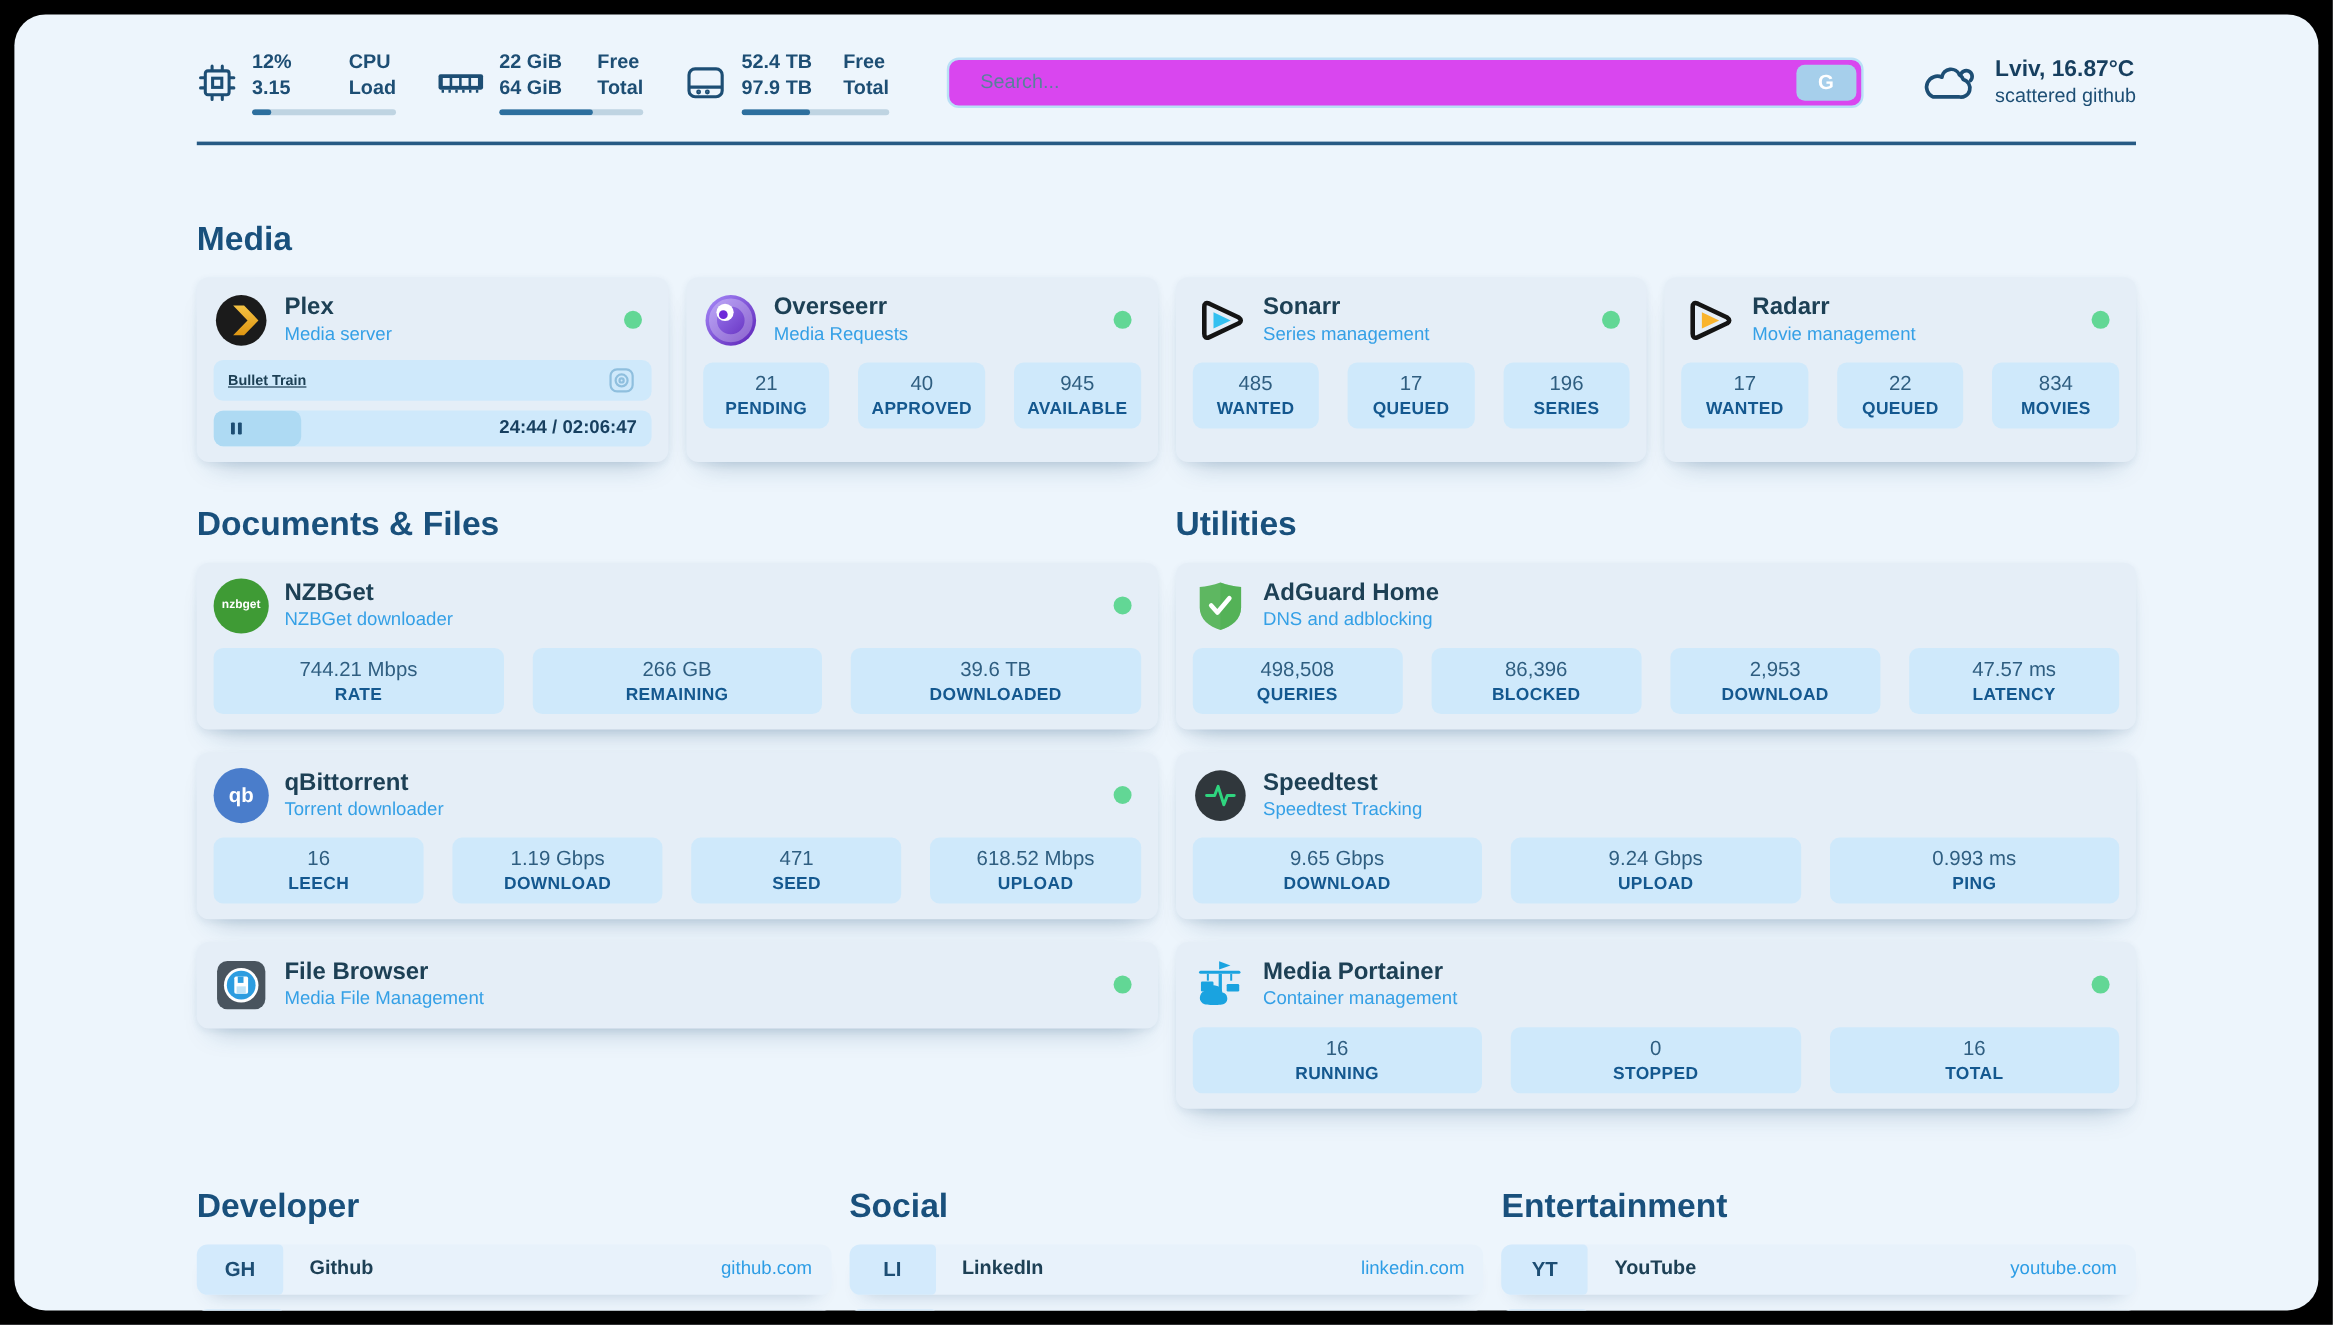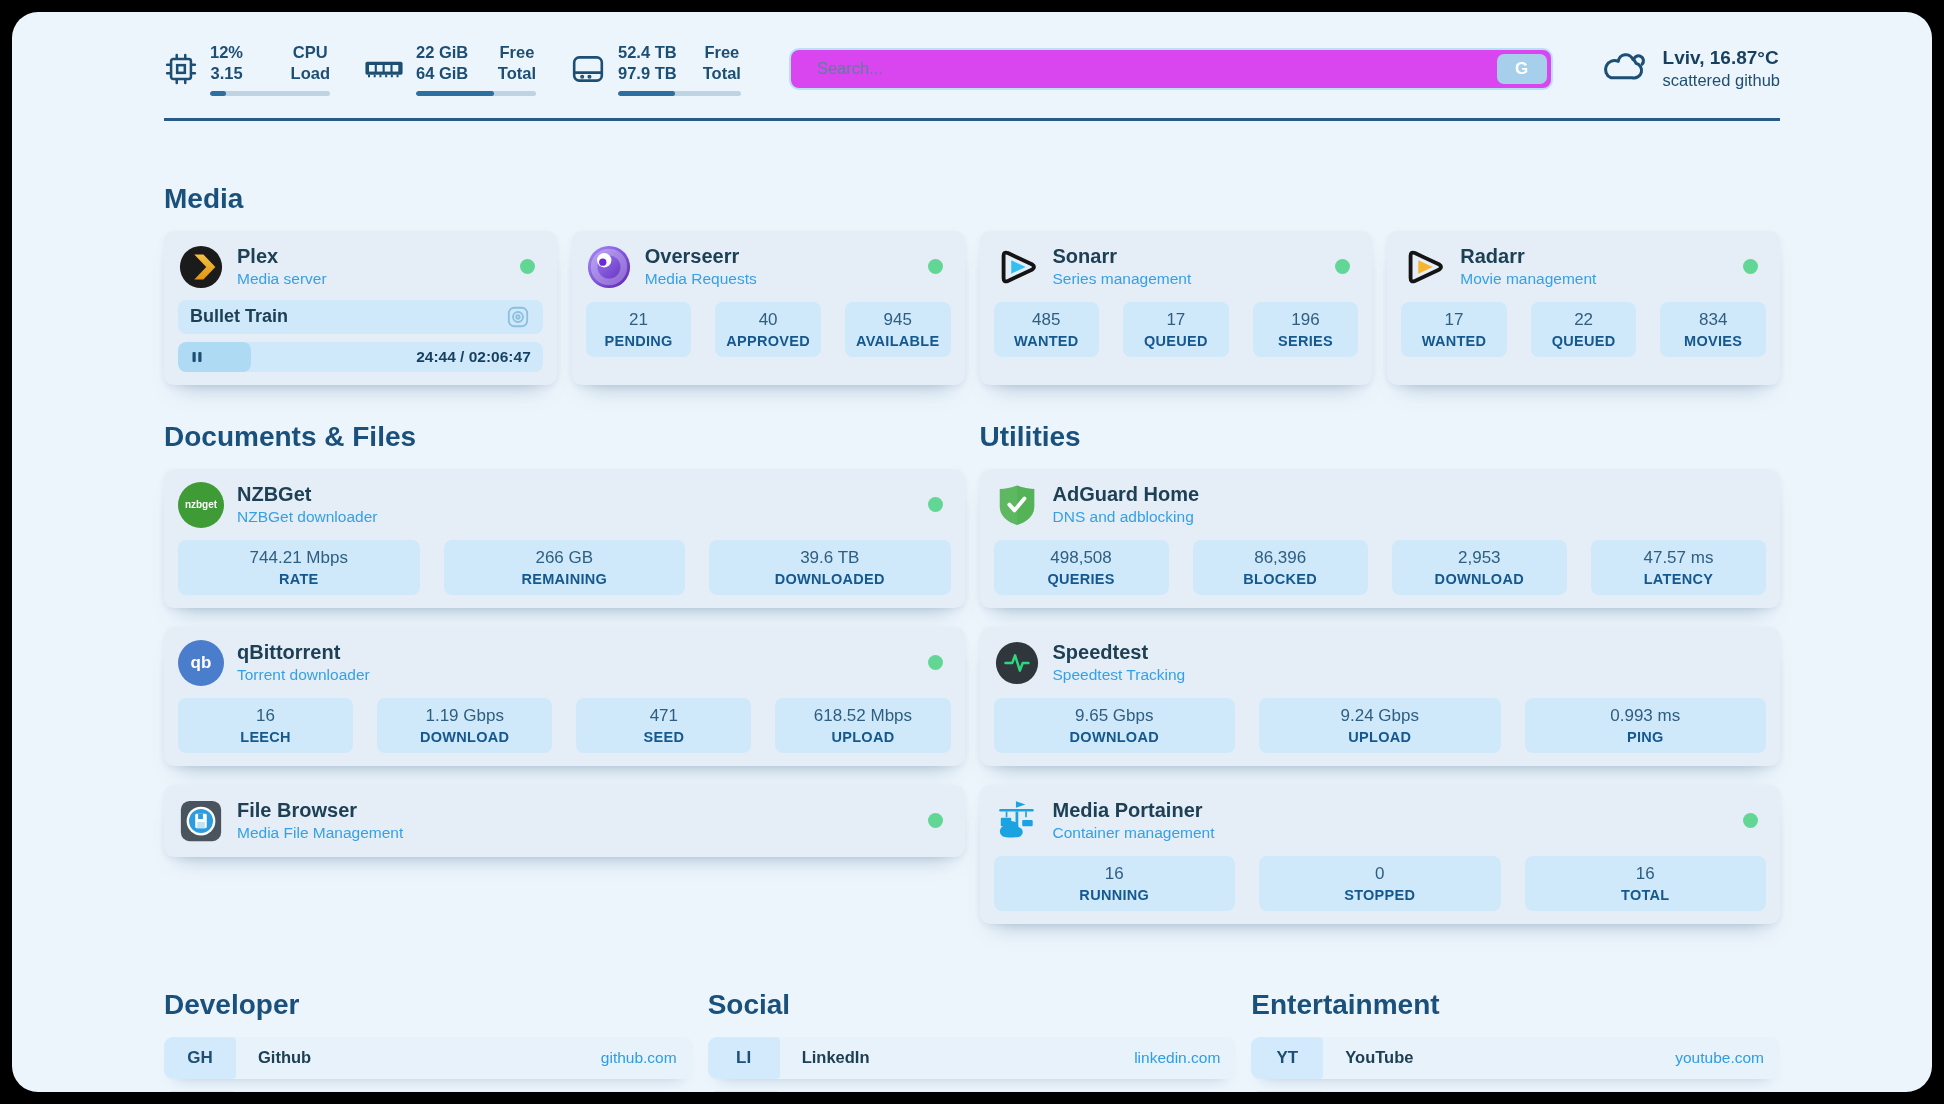--- a/index.html
+++ b/index.html
@@ -7,35 +7,35 @@
   body{background:#000;font-family:"Liberation Sans",sans-serif;position:relative;}
   .panel{position:absolute;inset:12px;background:#edf5fc;border-radius:26px;overflow:hidden;}
   .content{padding:30px 152px 0;}
 
   
   .topbar{display:flex;align-items:center;}
   .stats-group{display:flex;gap:34px;align-items:center;flex:none;}
   .stat{display:flex;gap:12px;align-items:center;}
   .stat-body{display:flex;flex-direction:column;gap:6px;}
   .stat-cols{display:flex;justify-content:space-between;gap:26px;min-width:120px;
-             font-size:16.5px;font-weight:600;color:#1d4e74;line-height:1.3;text-align:center;}
+             font-size:16.5px;font-weight:600;color:#1d4e74;line-height:1.3;}
   .vals,.labs{display:flex;flex-direction:column;}
   .bar{height:5px;border-radius:3px;background:#bfd4e2;overflow:hidden;}
   .fill{height:100%;border-radius:3px;background:#2d6f9e;}
 
   .searchbox{flex:1;height:42px;background:#d946ef;border:2px solid #b9e0f6;border-radius:10px;
              margin:0 44px 0 48px;position:relative;display:flex;align-items:center;}
   .search-input{border:none;outline:none;background:transparent;flex:1;
                 padding:0 64px 0 26px;font-size:16.5px;color:#1d4055;font-family:inherit;}
   .search-input::placeholder{color:#58809b;}
   .g-btn{position:absolute;right:4px;top:4px;bottom:4px;width:50px;background:#a6cfeb;
          border-radius:7px;display:flex;align-items:center;justify-content:center;
          color:#fff;font-weight:700;font-size:17px;cursor:pointer;}
 
-  .weather{display:flex;align-items:flex-start;gap:14px;flex:none;}
+  .weather{display:flex;align-items:flex-end;gap:14px;flex:none;}
   .wx-text{display:flex;flex-direction:column;gap:2px;}
   .wx-l1{font-size:19px;font-weight:700;color:#173f5f;}
   .wx-l2{font-size:16.5px;color:#1d4e74;}
 
   .divider{margin-top:22px;border-bottom:3px solid #275a84;}
 
   
   .section-title{font-size:28px;font-weight:700;color:#19507c;margin-bottom:16px;}
   .sec-media{margin-top:62px;}
   .cards4{display:grid;grid-template-columns:repeat(4,1fr);gap:15px;}
@@ -59,21 +59,21 @@
 
   .appicon{width:46px;height:46px;flex:none;display:flex;align-items:center;justify-content:center;}
   .circle-badge{width:46px;height:46px;border-radius:50%;display:flex;align-items:center;
                 justify-content:center;color:#fff;font-weight:700;}
   .nzb-badge{background:#3f9b35;font-size:10px;}
   .qb-badge{background:#4a7dcb;font-size:17px;}
 
   
   .pill{background:#cfe9fb;border-radius:8px;height:34px;display:flex;align-items:center;
         margin-top:10px;padding:0 12px;position:relative;}
-  .np-title{font-size:18px;font-weight:600;color:#1d4055;}
+  .np-title{font-size:12px;font-weight:600;color:#1d4055;text-decoration:underline;}
   .lens{margin-left:auto;display:flex;cursor:pointer;}
   .progress-row{height:30px;margin-top:8px;padding:0;overflow:hidden;}
   .played{position:absolute;left:0;top:0;bottom:0;background:#aedaf3;border-radius:8px;}
   .pause{position:relative;margin-left:12px;display:flex;cursor:pointer;}
   .np-time{position:relative;margin-left:auto;margin-right:12px;font-size:15.5px;font-weight:700;color:#173f5f;}
 
   
   .linkrow{background:#e8f2fb;border-radius:9px;height:42px;display:flex;align-items:center;
            margin-bottom:12px;cursor:pointer;box-shadow:0 10px 16px -12px rgba(23,74,115,.3);}
   .abbr{width:72px;align-self:stretch;background:#d3eafc;border-radius:9px 4px 4px 9px;

